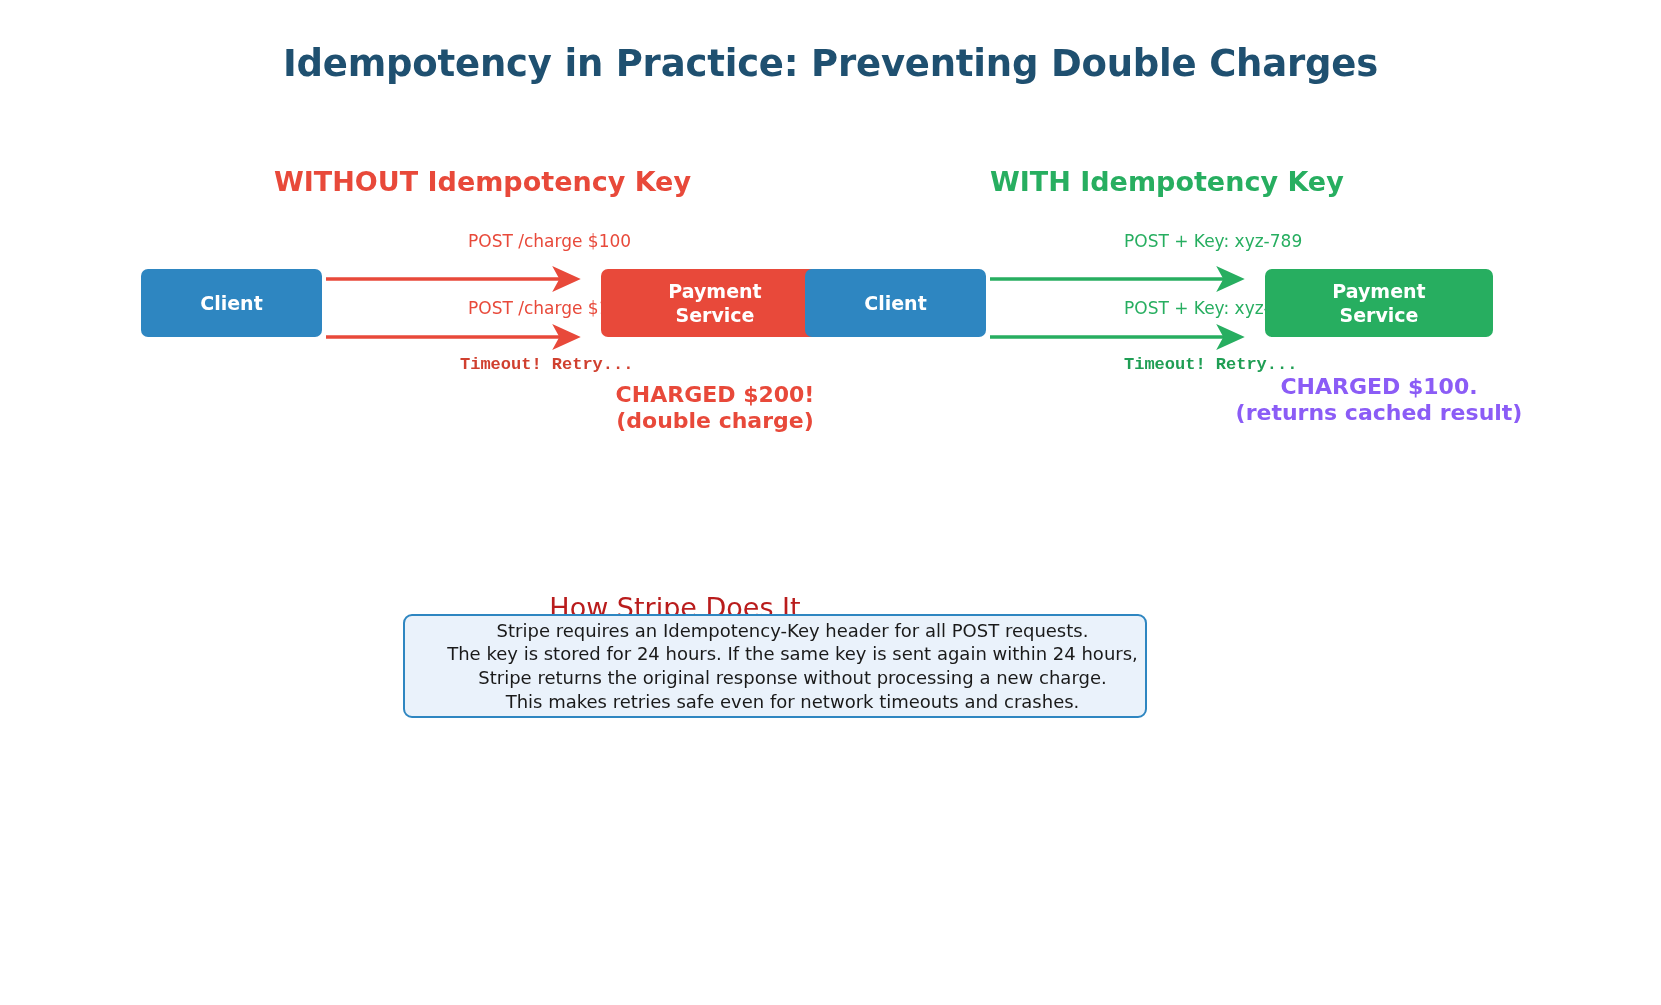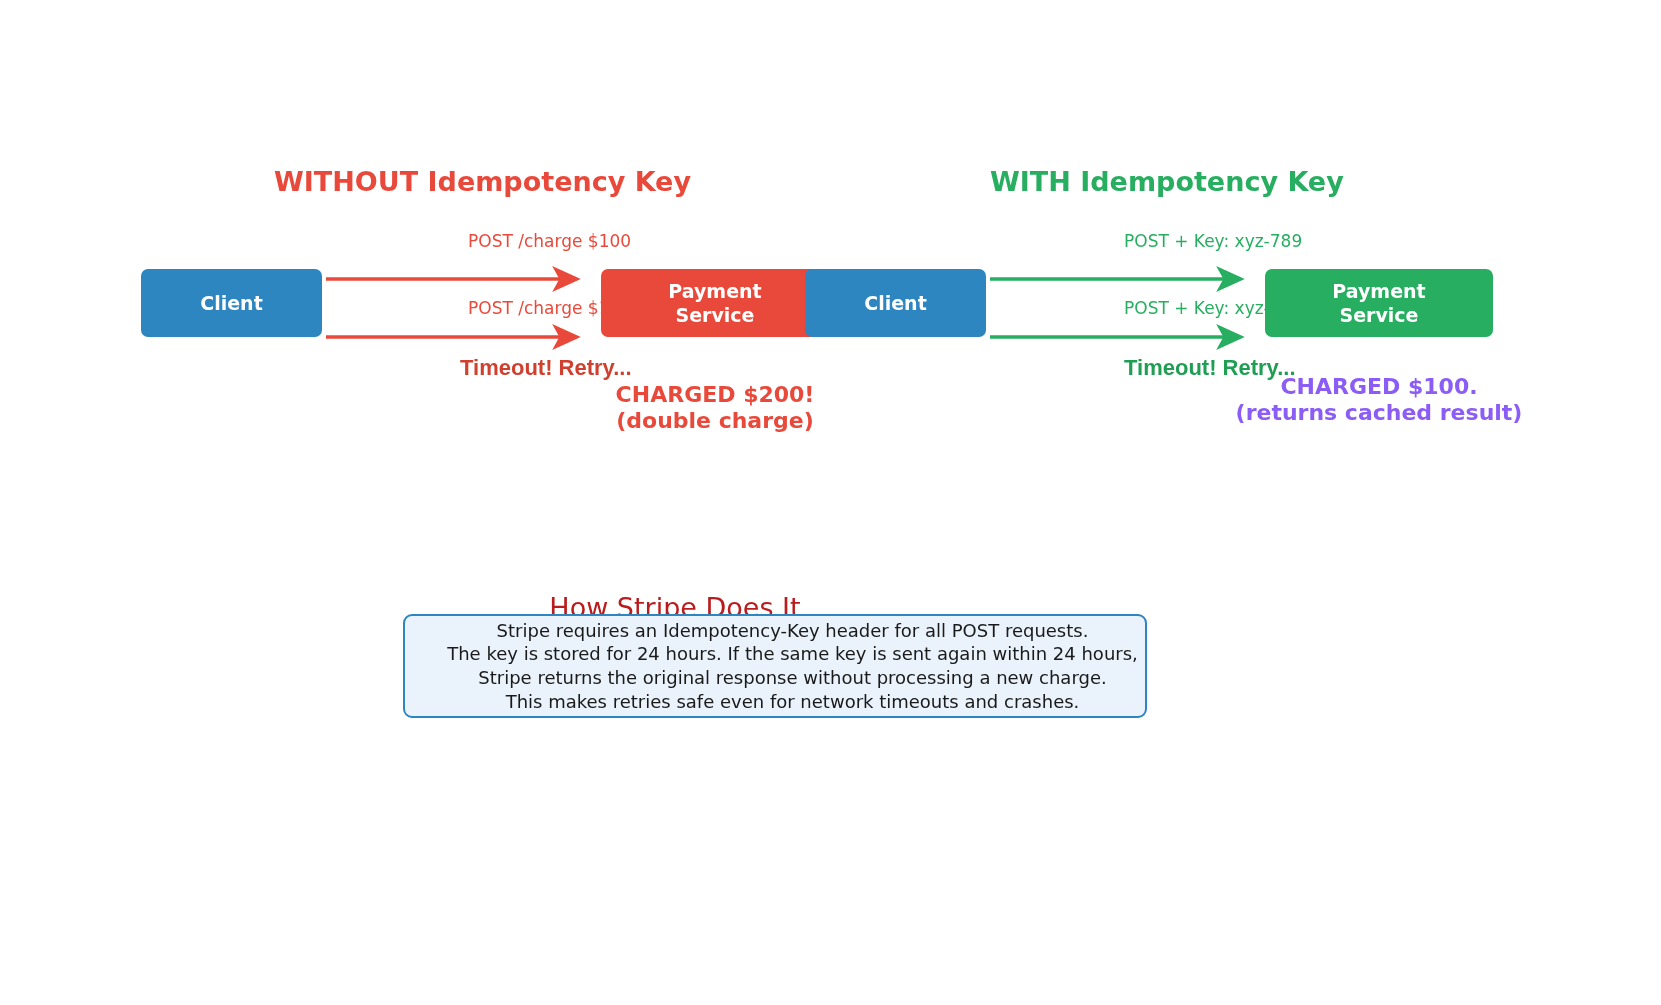--- a/index.html
+++ b/index.html
@@ -119,23 +119,23 @@
   .edge-label.green { color: #27ae60; }
 
   #label-left-req1  { left: 460px;  top: 231px; }
   #label-left-req2  { left: 460px;  top: 298px; }
   #label-right-req1 { left: 1124px; top: 231px; }
   #label-right-req2 { left: 1124px; top: 298px; }
 
   
   .timeout-note {
     position: absolute;
-    font-size: 22px;
-    font-weight: bold;
-    font-family: Liberation Sans, sans-serif;
+    font-size: 17px;
+    font-weight: bold;
+    font-family: Liberation Mono, monospace;
     white-space: nowrap;
     z-index: 5;
   }
   #timeout-left  { left: 460px;  top: 355px; color: #d0402f; }
   #timeout-right { left: 1124px; top: 355px; color: #1f9e54; }
 
   
   .outcome {
     position: absolute;
     font-size: 22px;
@@ -198,20 +198,21 @@
     line-height: 1.32;
     text-align: center;
     white-space: nowrap;
   }
 </style>
 </head>
 <body>
 
 <div class="canvas">
 
+  <div id="page-title">Idempotency in Practice: Preventing Double Charges</div>
 
   <div class="panel-header" id="header-without">WITHOUT Idempotency Key</div>
 
   <svg class="arrow-svg" style="left:326px; top:262px;" width="272" height="90">
     <defs>
       <marker id="arrowRed" markerWidth="9" markerHeight="9" refX="7" refY="4.2" orient="auto" markerUnits="strokeWidth">
         <path d="M0,0.4 L8.4,4.2 L0,8 L2.1,4.2 Z" fill="#e8493a"></path>
       </marker>
     </defs>
     <line x1="0" y1="17" x2="250" y2="17" stroke="#e8493a" stroke-width="3.4" marker-end="url(#arrowRed)"></line>

